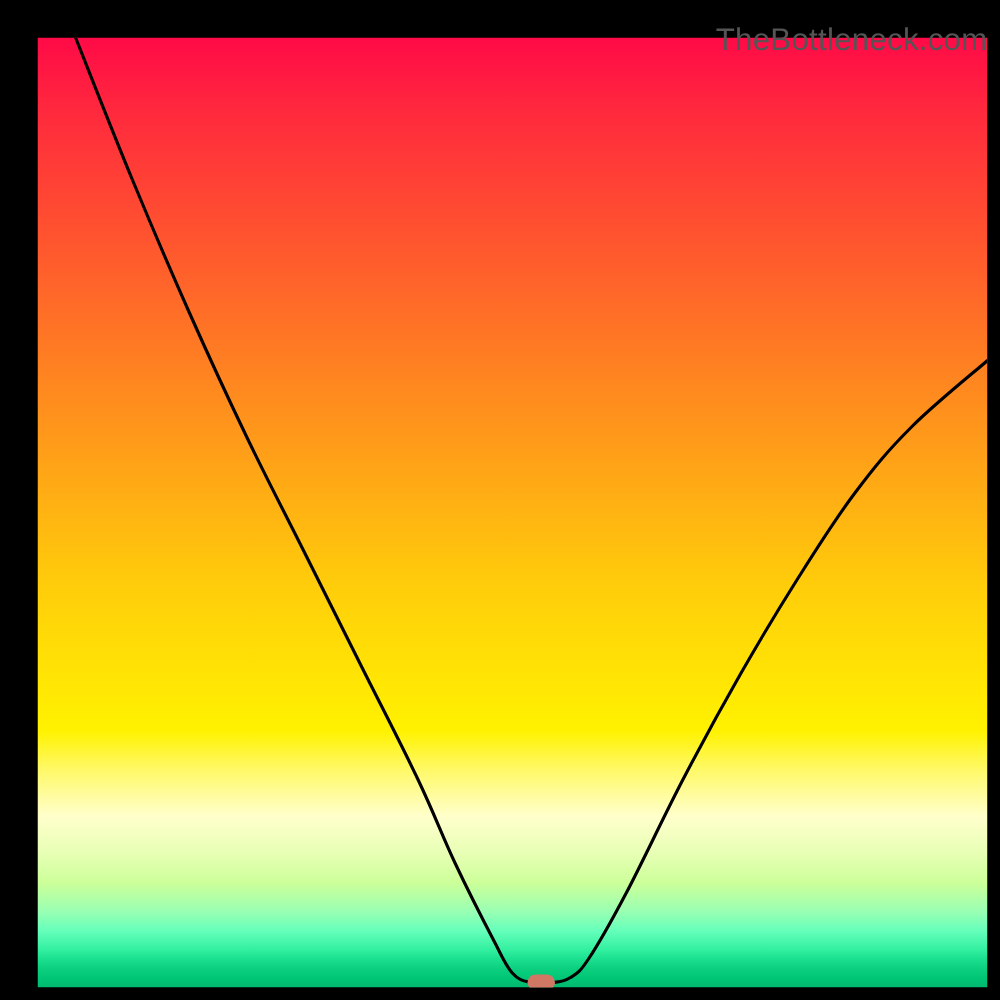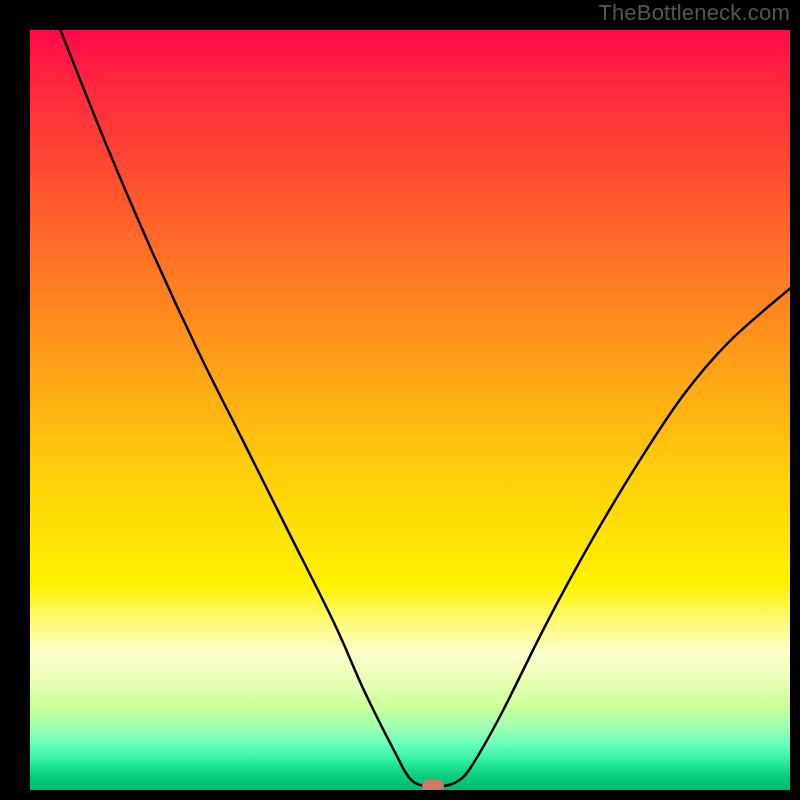--- a/index.html
+++ b/index.html
@@ -7,24 +7,24 @@
     padding: 0;
     width: 800px;
     height: 800px;
     background: #000;
     font-family: Arial, Helvetica, sans-serif;
     position: relative;
     overflow: hidden;
   }
   .attribution {
     position: absolute;
-    top: 0;
+    top: 18px;
     right: 10px;
     color: #555;
-    font-size: 22px;
+    font-size: 25px;
     font-weight: 400;
     letter-spacing: 0.2px;
     z-index: 10;
   }
   .plot-area {
     position: absolute;
     left: 30px;
     top: 30px;
     width: 760px;
     height: 760px;

